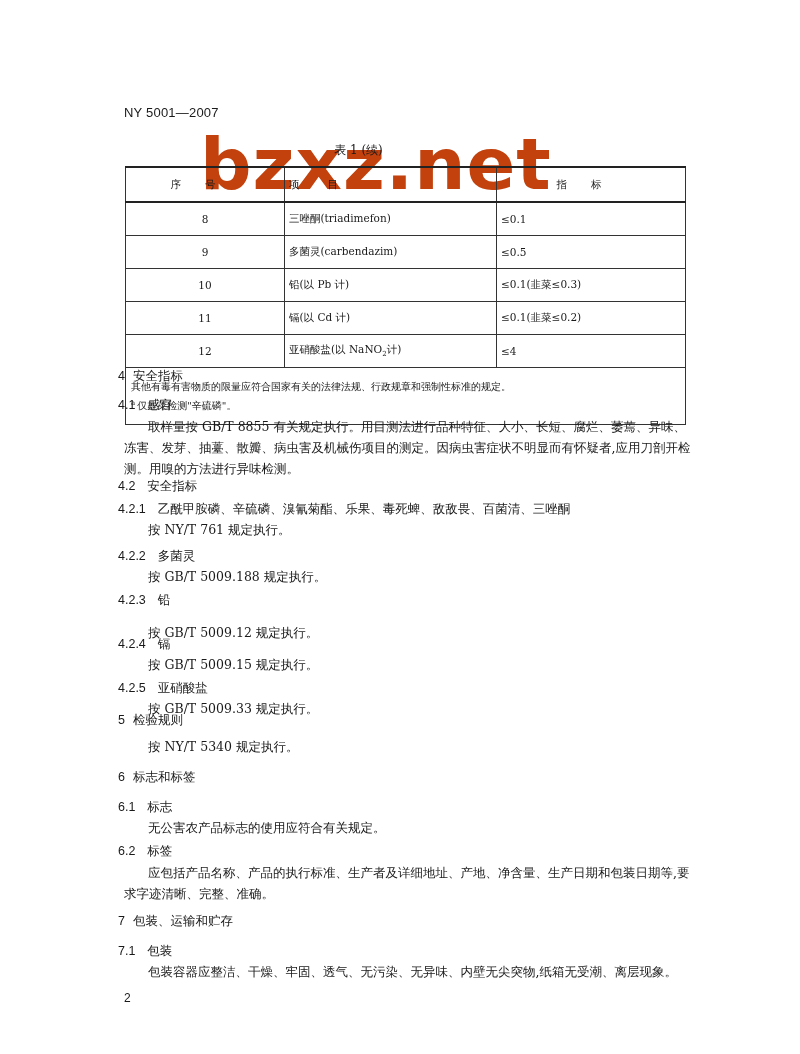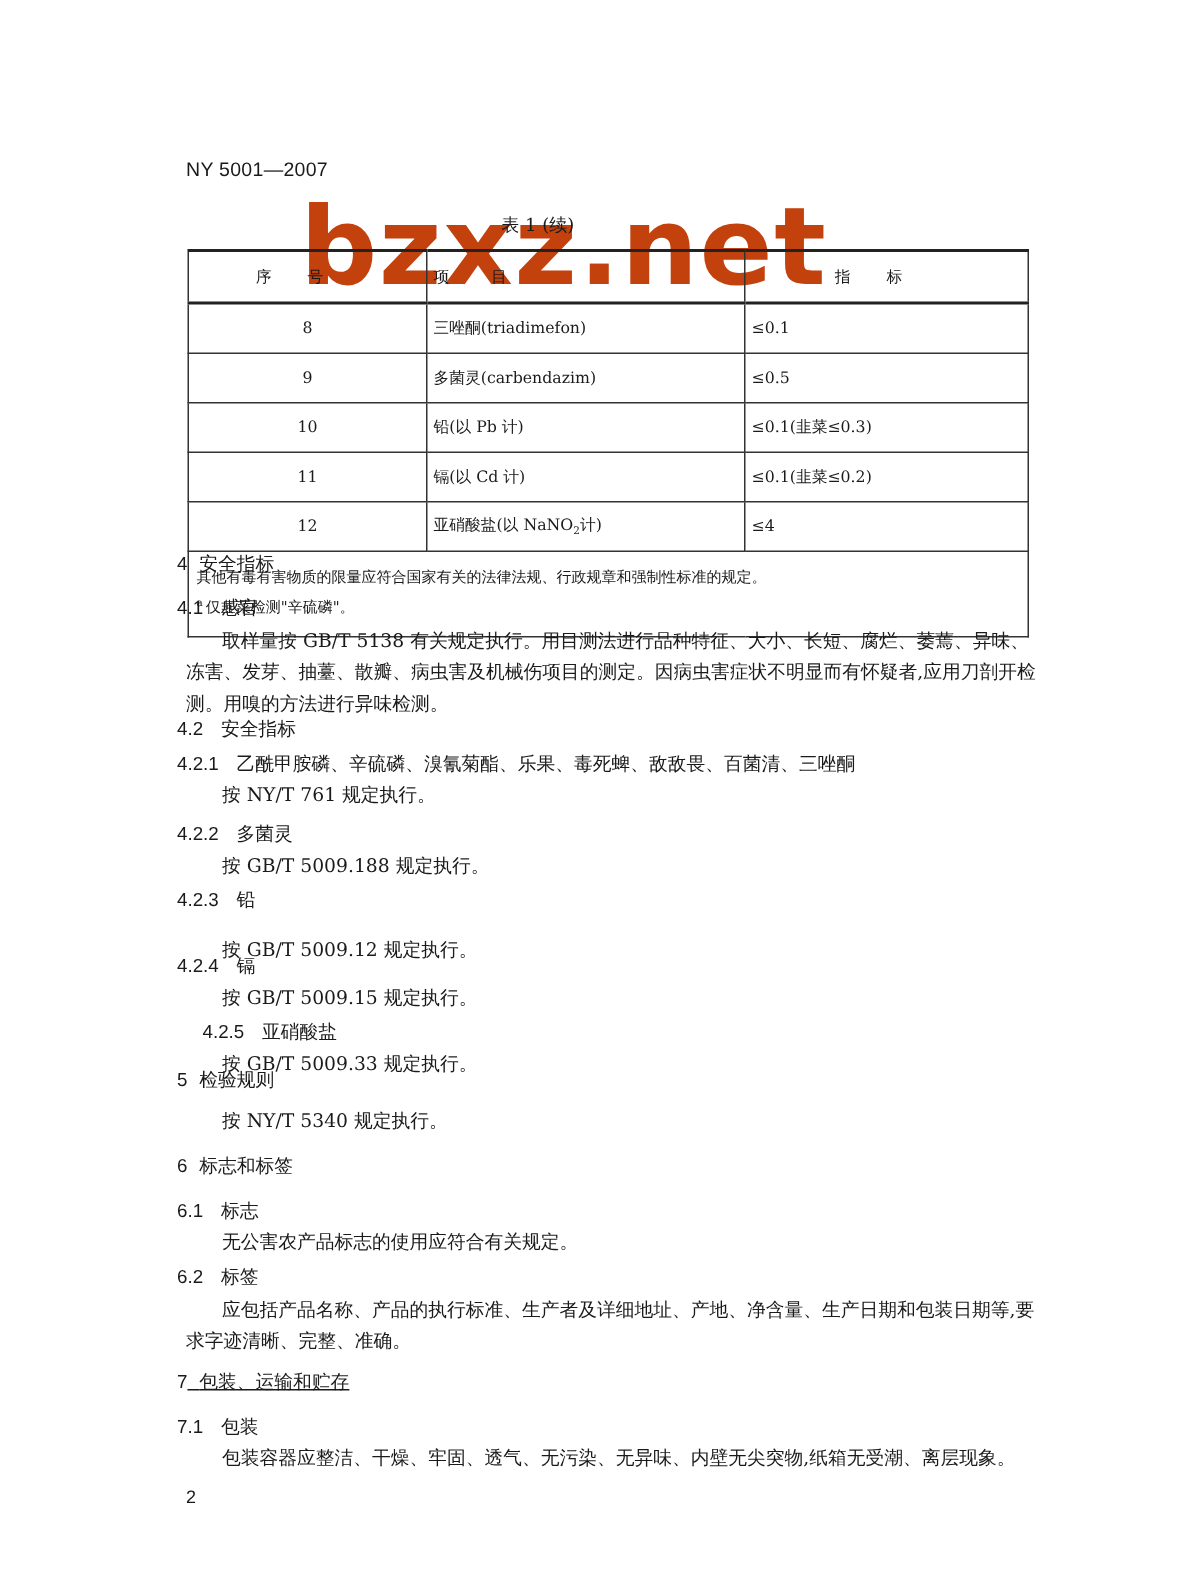--- a/index.html
+++ b/index.html
@@ -87,21 +87,21 @@
   </tbody>
     </table>
 
   <div class="sec" style="top:368px;">
     <span class="num">4</span>&nbsp;&nbsp;<span>安全指标</span>
   </div>
 
   <div class="sec" style="top:397px;">
     <span class="num">4.1</span>&nbsp;&nbsp;&nbsp;<span>感官</span>
   </div>
-  <div class="para" style="top:416px;">取样量按 GB/T 5138 有关规定执行。用目测法进行品种特征、大小、长短、腐烂、萎蔫、异味、冻害、发芽、抽薹、散瓣、病虫害及机械伤项目的测定。因病虫害症状不明显而有怀疑者,应用刀剖开检测。用嗅的方法进行异味检测。</div>
+  <div class="para" style="top:416px;">取样量按 GB/T 8855 有关规定执行。用目测法进行品种特征、大小、长短、腐烂、萎蔫、异味、冻害、发芽、抽薹、散瓣、病虫害及机械伤项目的测定。因病虫害症状不明显而有怀疑者,应用刀剖开检测。用嗅的方法进行异味检测。</div>
 
   <div class="sec" style="top:478px;">
     <span class="num">4.2</span>&nbsp;&nbsp;&nbsp;<span>安全指标</span>
   </div>
 
   <div class="sec" style="top:501px;">
     <span class="num">4.2.1</span>&nbsp;&nbsp;&nbsp;<span>乙酰甲胺磷、辛硫磷、溴氰菊酯、乐果、毒死蜱、敌敌畏、百菌清、三唑酮</span>
   </div>
   <div class="indent" style="top:522px;">按 NY/T 761 规定执行。</div>
 
@@ -113,21 +113,21 @@
   <div class="sec" style="top:592px;">
     <span class="num">4.2.3</span>&nbsp;&nbsp;&nbsp;<span>铅</span>
   </div>
   <div class="indent" style="top:613px;margin-top:12px;">按 GB/T 5009.12 规定执行。</div>
 
   <div class="sec" style="top:636px;">
     <span class="num">4.2.4</span>&nbsp;&nbsp;&nbsp;<span>镉</span>
   </div>
   <div class="indent" style="top:657px;">按 GB/T 5009.15 规定执行。</div>
 
-  <div class="sec" style="top:680px;margin-left:17px;">
+  <div class="sec" style="top:680px;">
     <span class="num">4.2.5</span>&nbsp;&nbsp;&nbsp;<span>亚硝酸盐</span>
   </div>
   <div class="indent" style="top:701px;">按 GB/T 5009.33 规定执行。</div>
 
   <div class="sec" style="top:711px; margin-top:0;"></div>
   <div class="sec" style="top:712px;">
     <span class="num">5</span>&nbsp;&nbsp;<span>检验规则</span>
   </div>
   <div class="indent" style="top:739px;">按 NY/T 5340 规定执行。</div>
 
@@ -138,21 +138,21 @@
   <div class="sec" style="top:799px;">
     <span class="num">6.1</span>&nbsp;&nbsp;&nbsp;<span>标志</span>
   </div>
   <div class="indent" style="top:820px;">无公害农产品标志的使用应符合有关规定。</div>
 
   <div class="sec" style="top:843px;">
     <span class="num">6.2</span>&nbsp;&nbsp;&nbsp;<span>标签</span>
   </div>
   <div class="para" style="top:862px;">应包括产品名称、产品的执行标准、生产者及详细地址、产地、净含量、生产日期和包装日期等,要求字迹清晰、完整、准确。</div>
 
-  <div class="sec" style="top:913px;text-decoration:underline;">
+  <div class="sec" style="top:913px;">
     <span class="num">7</span>&nbsp;&nbsp;<span>包装、运输和贮存</span>
   </div>
 
   <div class="sec" style="top:943px;">
     <span class="num">7.1</span>&nbsp;&nbsp;&nbsp;<span>包装</span>
   </div>
   <div class="indent" style="top:964px;">包装容器应整洁、干燥、牢固、透气、无污染、无异味、内壁无尖突物,纸箱无受潮、离层现象。</div>
 
   <div class="page-num">2</div>
 </div>

